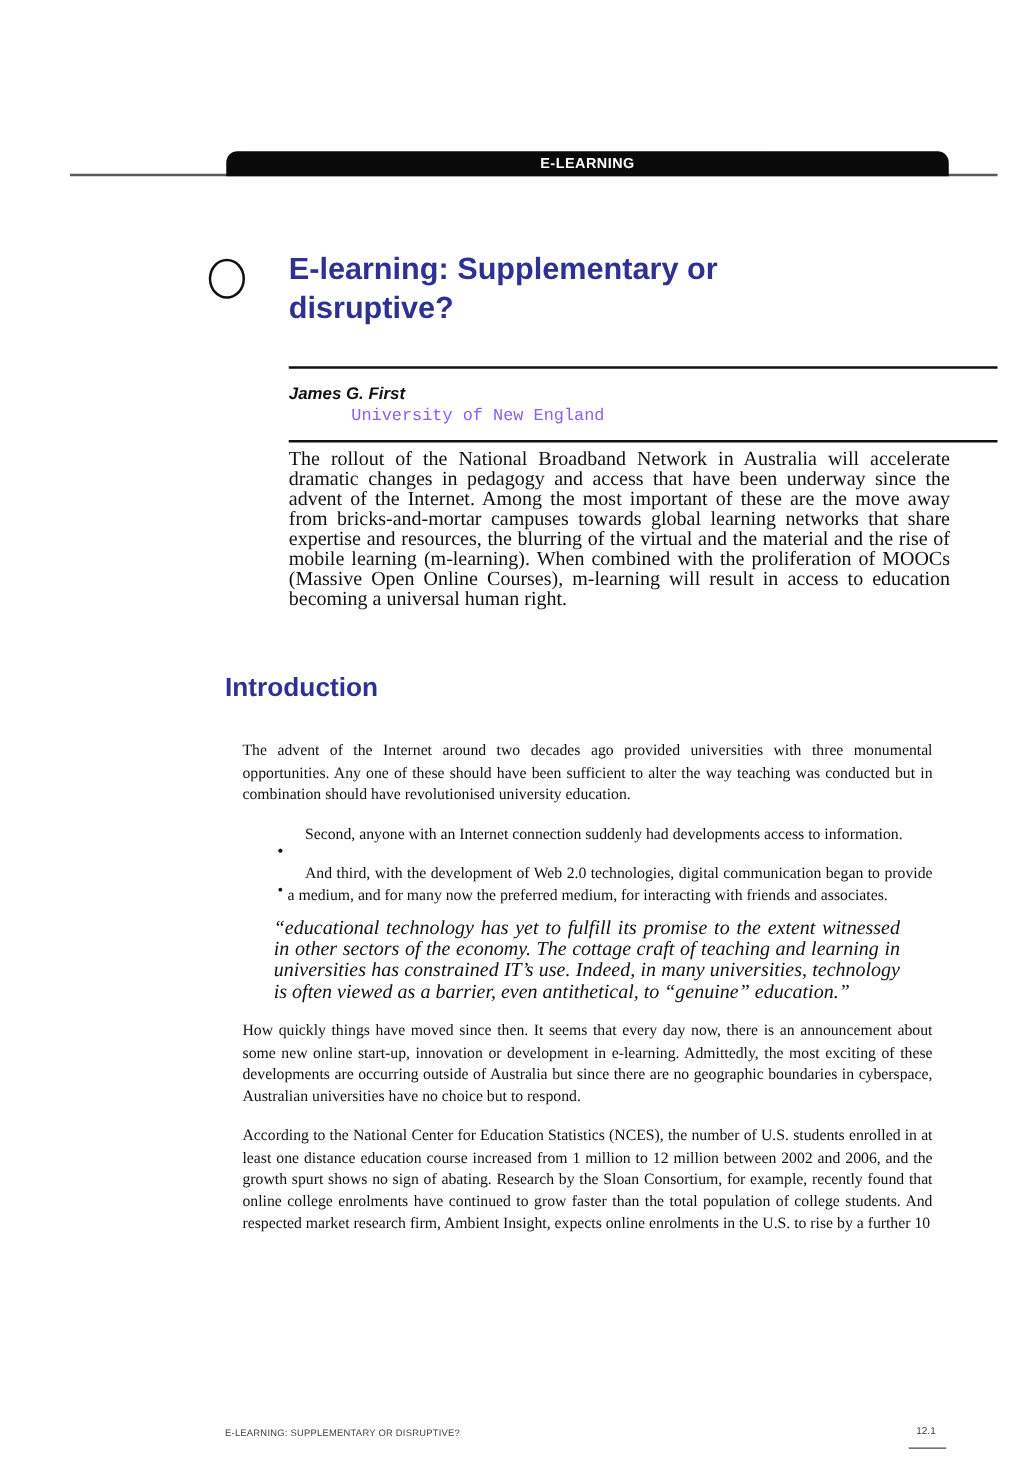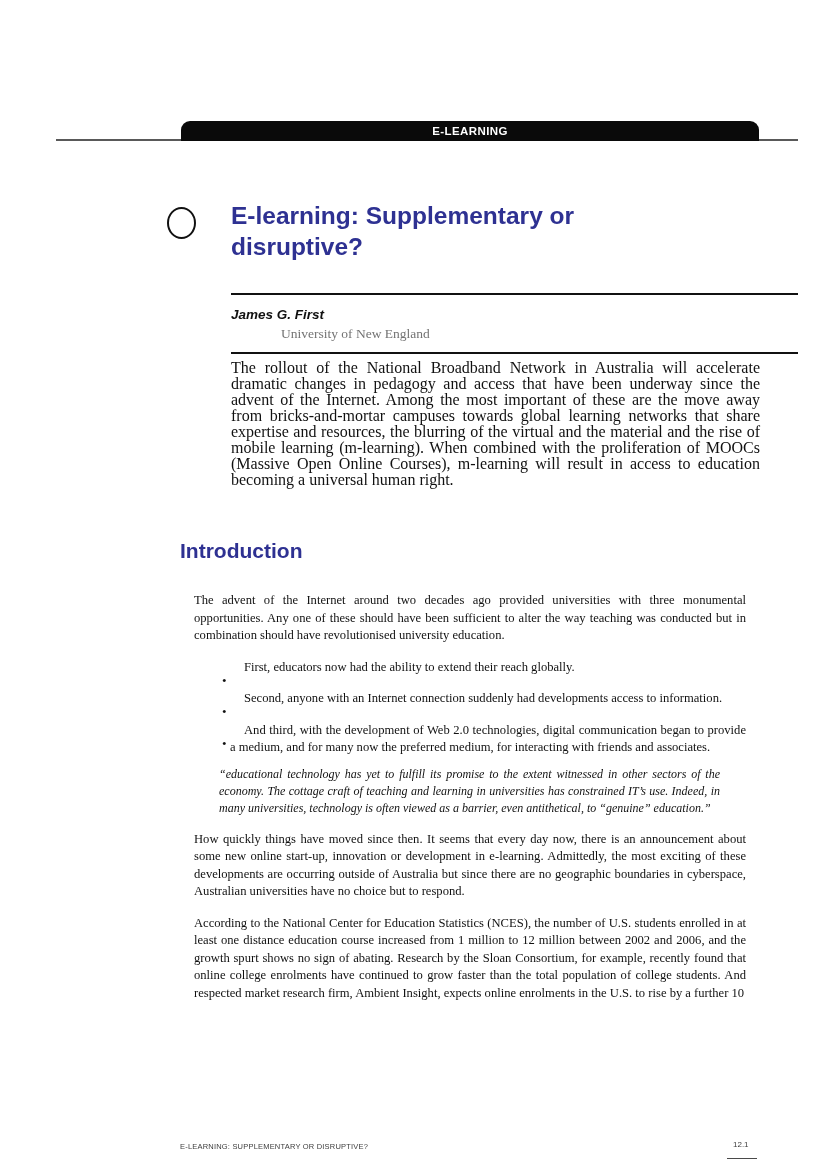--- a/index.html
+++ b/index.html
@@ -50,22 +50,22 @@
   .rule{position:absolute; left:175px; right:0; height:1.6px; background:#111;}
   .rule.author-top{top:237px;}
   .rule.author-bottom{top:296px;}
   .author-name{
     position:absolute; left:175px; top:251px;
     font-family:"Liberation Sans", sans-serif;
     font-size:13.5px; font-weight:bold; font-style:italic; color:#111;
   }
   .author-affiliation{
     position:absolute; left:225px; top:270px;
-    font-family:Liberation Serif, serif;
-    font-size:13.5px; color:#737373;
+    font-family:Liberation Mono, monospace;
+    font-size:13.5px; color:#8b5cf6;
   }
   
   .abstract{
     position:absolute; left:175px; top:304px; width:529px;
     font-size:16px; line-height:16px;
     text-align:justify; color:#111;
   }
   
   .section-heading{
     position:absolute; left:124px; top:483px;
@@ -87,21 +87,21 @@
     text-align:justify;
   }
   ul.bullet-list li:last-child{margin-bottom:0;}
   ul.bullet-list li .bullet-dot{
     position:absolute; left:14px; top:-1px;
     font-size:13px;
   }
   blockquote.pull-quote{
     margin:0 40px 9px 39px;
     font-style:italic;
-    font-size:12px; line-height:17px;
+    font-size:16px; line-height:17px;
     text-align:justify;
   }
   
   .footer-running-title{
     position:absolute; left:124px; top:1086px;
     font-family:"Liberation Sans", sans-serif;
     font-size:7.5px; color:#3d3d3d; letter-spacing:0.2px;
   }
   .footer-page-number{
     position:absolute; left:677px; top:1084px;
@@ -136,21 +136,20 @@
   <div class="abstract">The rollout of the National Broadband Network in Australia will accelerate dramatic changes in pedagogy and access that have been underway since the advent of the Internet. Among the most important of these are the move away from bricks-and-mortar campuses towards global learning networks that share expertise and resources, the blurring of the virtual and the material and the rise of mobile learning (m-learning). When combined with the proliferation of MOOCs (Massive Open Online Courses), m-learning will result in access to education becoming a universal human right.</div>
 
   <h2 class="section-heading">Introduction</h2>
 
   <div class="body-col">
     <p class="first">The advent of the Internet around two decades ago provided universities with three monumental opportunities. Any one of these should have been sufficient to alter the way teaching was conducted but in combination should have revolutionised university education.</p>
 
     <ul class="bullet-list">
       <li>
         <span class="bullet-dot">•</span>
-        <span>First, educators now had the ability to extend their reach globally.</span>
       </li>
       <li>
         <span class="bullet-dot">•</span>
         <span>Second, anyone with an Internet connection suddenly had developments access to information.</span>
       </li>
       <li>
         <span class="bullet-dot">•</span>
         <span>And third, with the development of Web 2.0 technologies, digital communication began to provide a medium, and for many now the preferred medium, for interacting with friends and associates.</span>
       </li>
     </ul>

